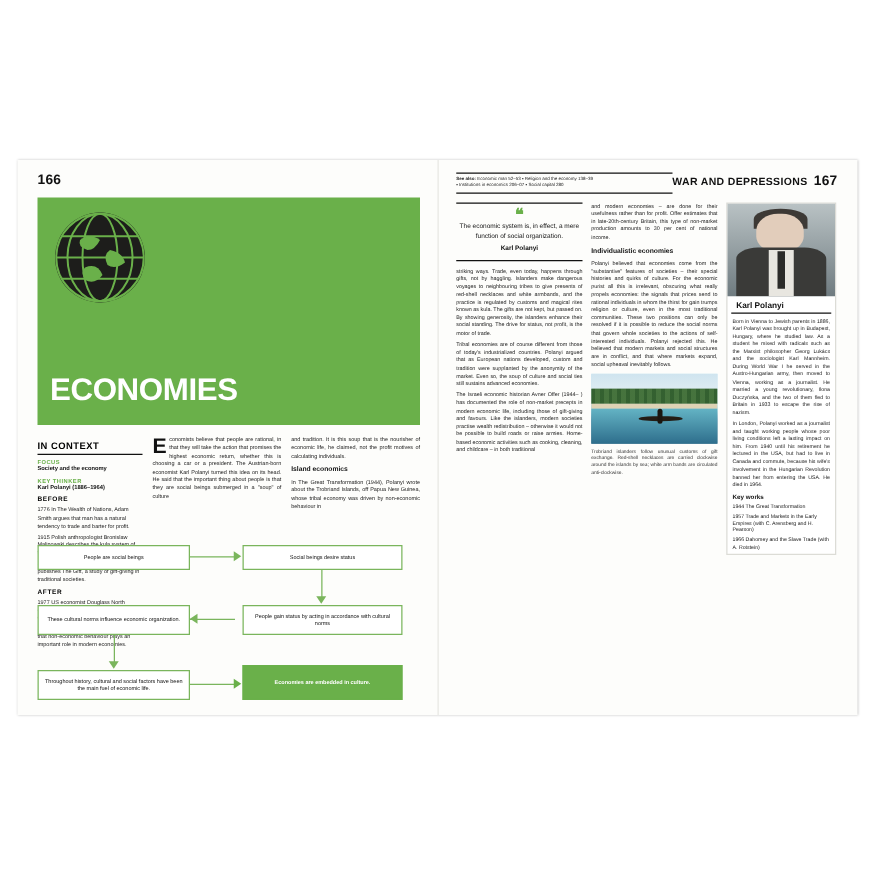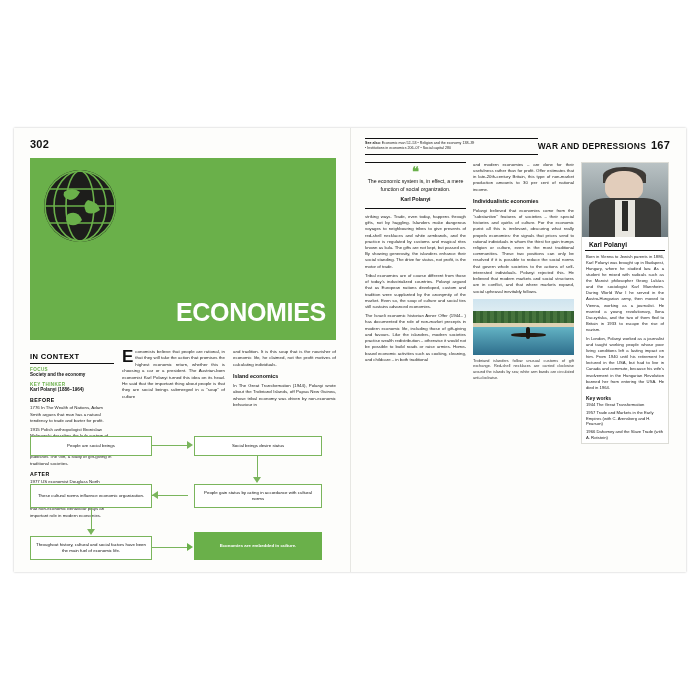--- a/index.html
+++ b/index.html
@@ -38,21 +38,21 @@
   }
   .runhead .pg{margin-left:5px;}
 
   
   .hero{
     margin-top:8px;
     width:100%;height:182px;
     background:#6ab04a;
     position:relative;
     display:flex;flex-direction:column;justify-content:flex-end;
-    padding:10px;box-sizing:border-box;text-align:right;
+    padding:10px;box-sizing:border-box;
   }
   .globe{
     position:absolute;left:14px;top:12px;width:72px;height:72px;border-radius:50%;
     background:#1d1d1b;
   }
   .globe svg{position:absolute;left:0;top:0;}
   .hero-title{
     color:#ffffff;font-weight:bold;line-height:.92;
     font-size:25px;letter-spacing:-.3px;
     text-transform:uppercase;
@@ -144,21 +144,21 @@
   .bio-work{font-size:4.2px;line-height:1.4;color:#222;padding:0 4px 2px;}
 </style>
 </head>
 <body>
 
 <div class="spread">
 
   <div class="page left">
 
     <div class="left-head">
-      <span class="folio">302</span>
+      <span class="folio">166</span>
     </div>
 
     <div class="hero">
       <div class="globe">
         <svg width="72" height="72" viewBox="0 0 72 72">
           <circle cx="36" cy="36" r="35" fill="#1d1d1b"></circle>
           <g stroke="#6ab04a" stroke-width="1.6" fill="none">
             <ellipse cx="36" cy="36" rx="35" ry="35"></ellipse>
             <ellipse cx="36" cy="36" rx="14" ry="35"></ellipse>
             <ellipse cx="36" cy="36" rx="26" ry="35"></ellipse>

